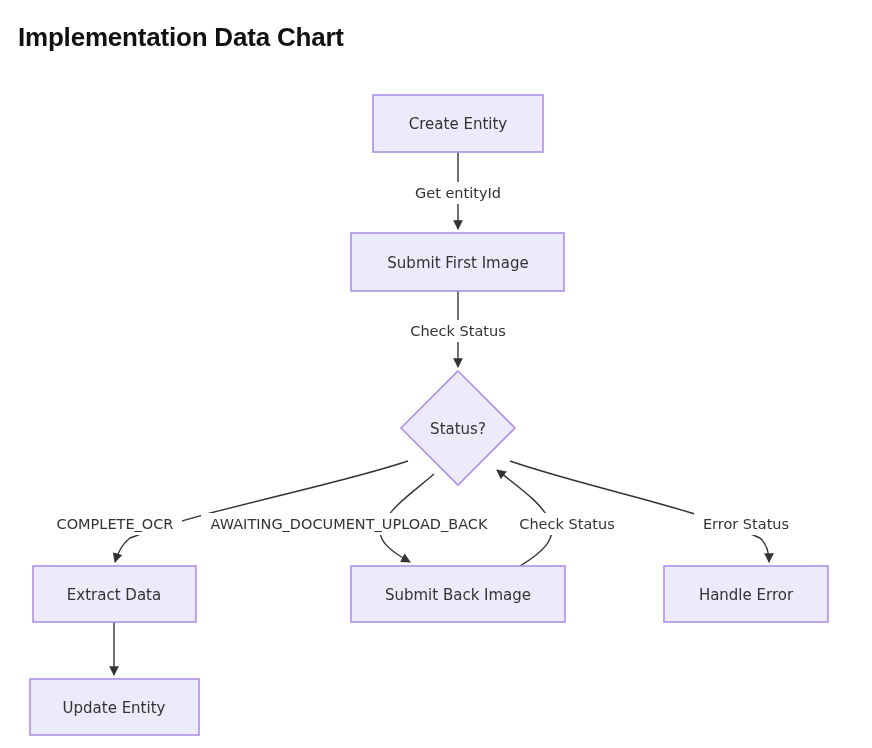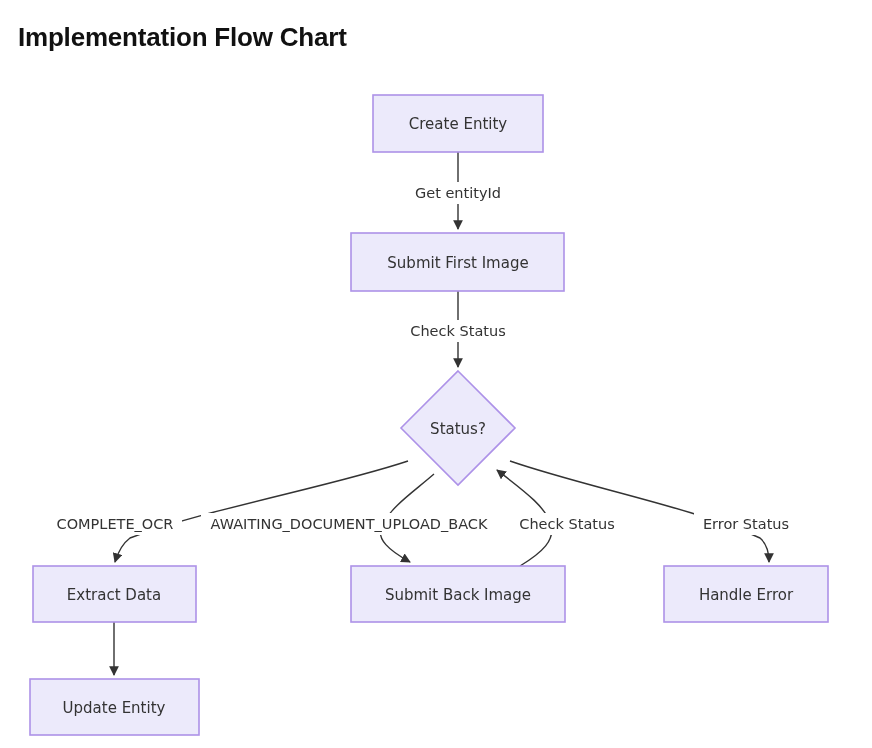--- a/index.html
+++ b/index.html
@@ -60,21 +60,21 @@
     text-anchor: middle;
     dominant-baseline: middle;
   }
   .edge-label-bg {
     fill: #ffffff;
   }
 </style>
 </head>
 <body>
 
-<div id="page-title">Implementation Flow Chart</div>
+<div id="page-title">Implementation Data Chart</div>
 
 <svg id="flow-canvas" viewBox="0 0 872 748" width="872" height="748" xmlns="http://www.w3.org/2000/svg">
 
   <defs>
     <marker id="arrow" viewBox="0 0 10 10" refX="9" refY="5" markerWidth="7" markerHeight="7" orient="auto-start-reverse">
       <path d="M 0 0 L 10 5 L 0 10 z" fill="#333333"></path>
     </marker>
   </defs>
 
   <g>

